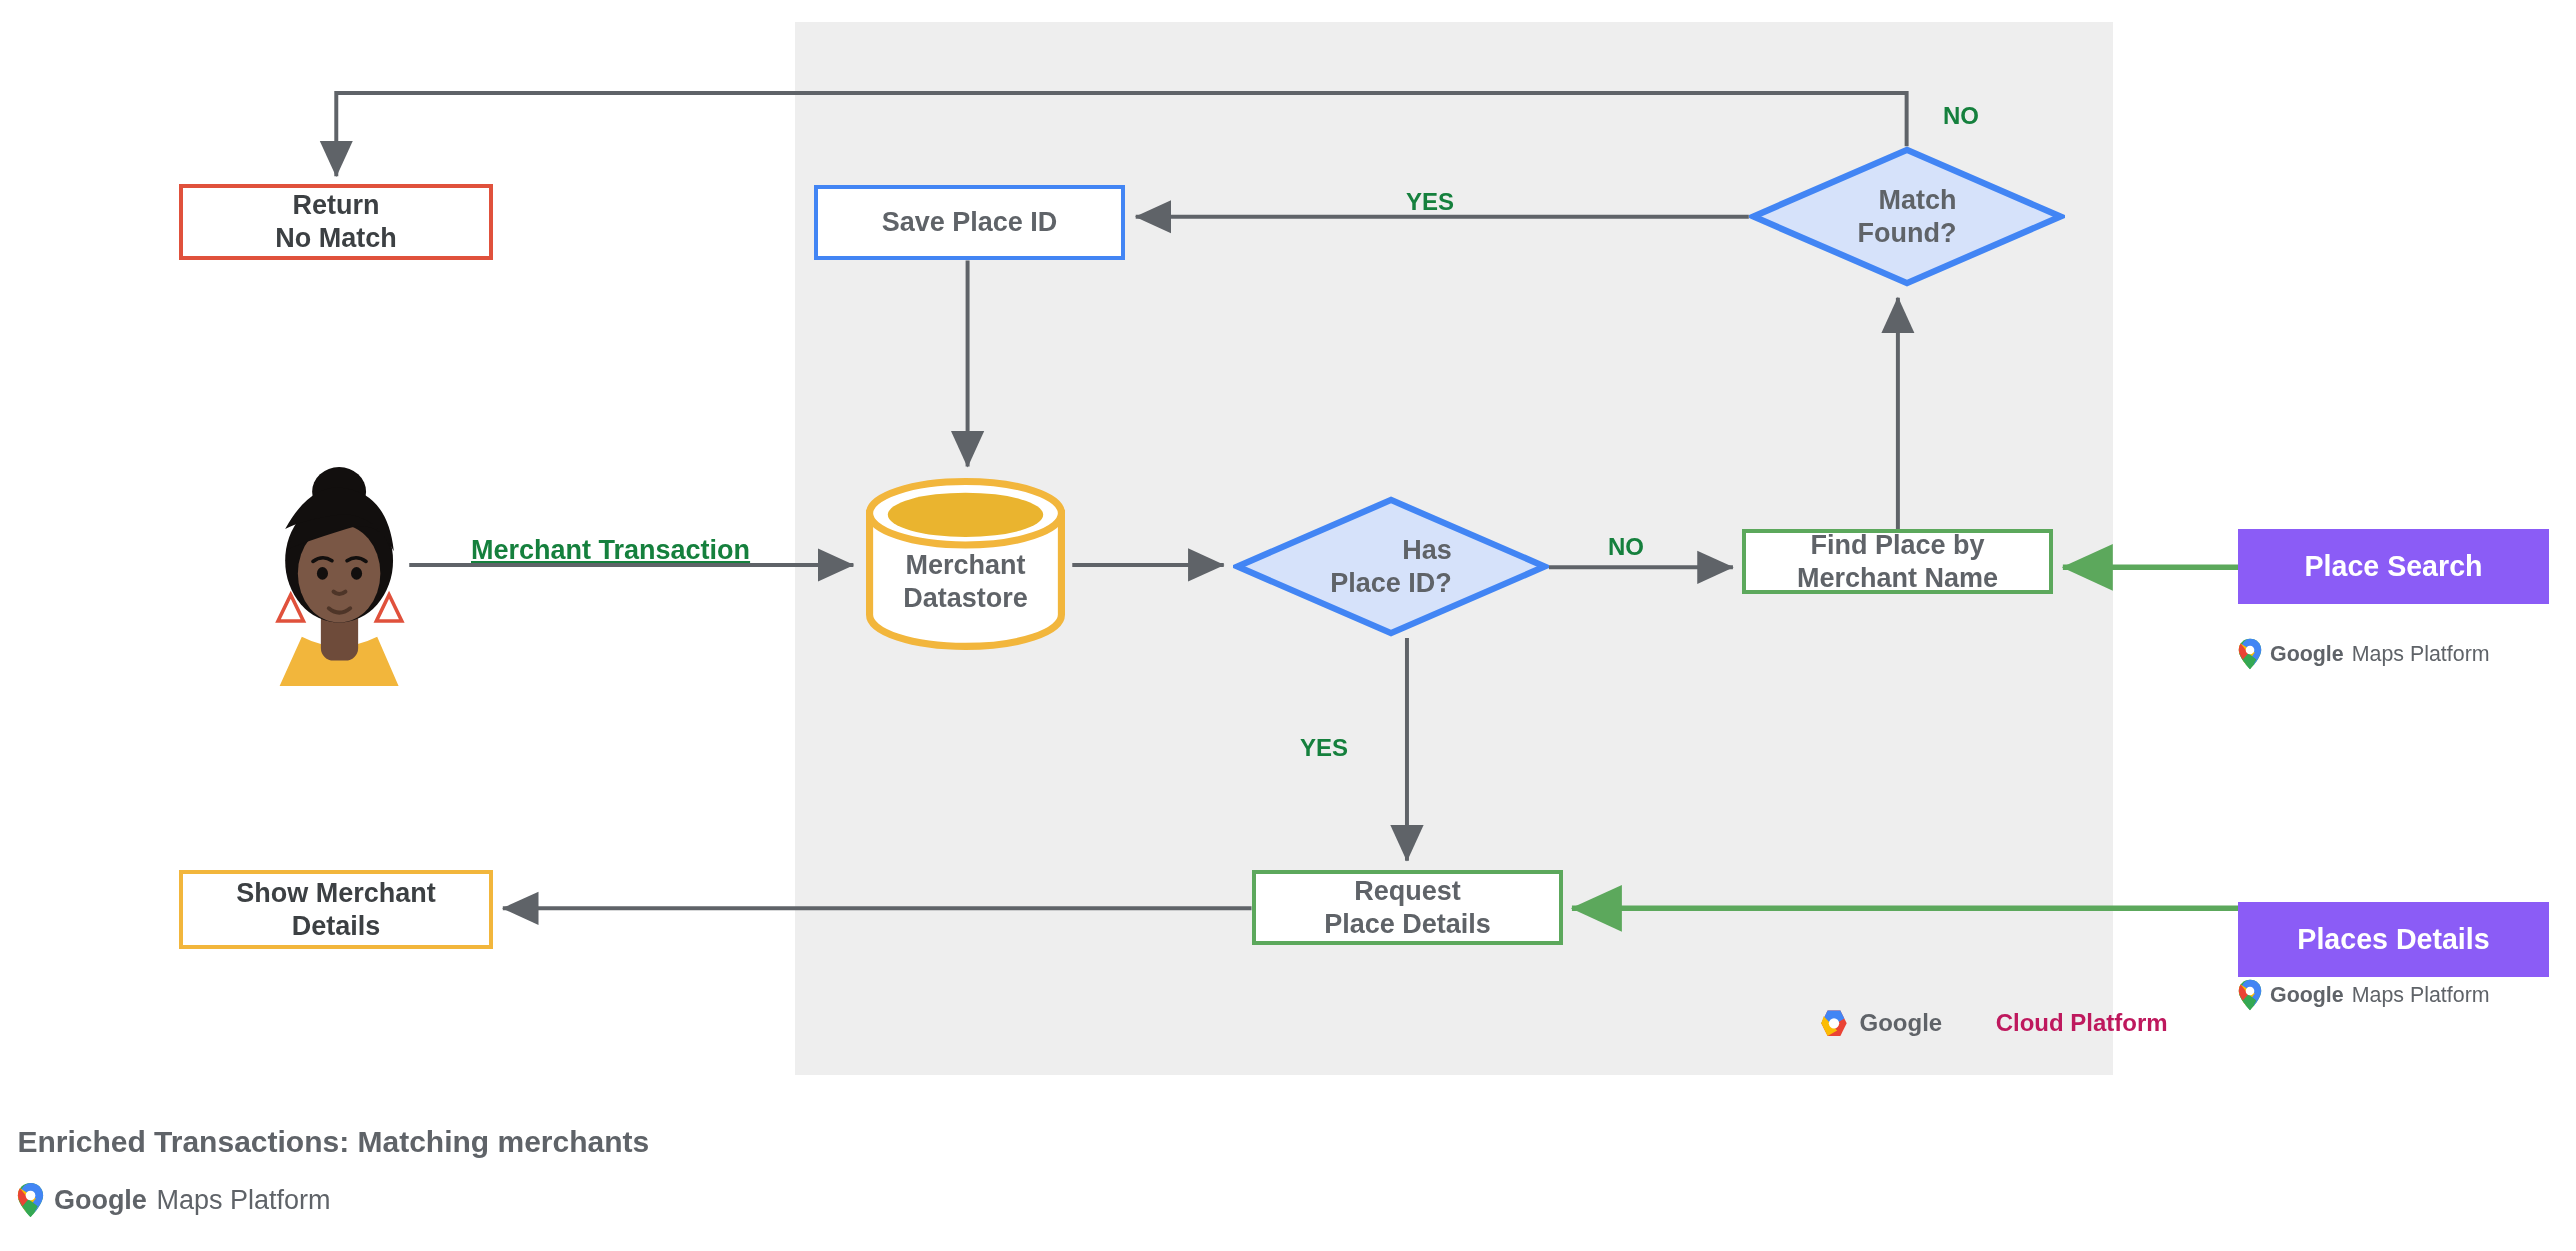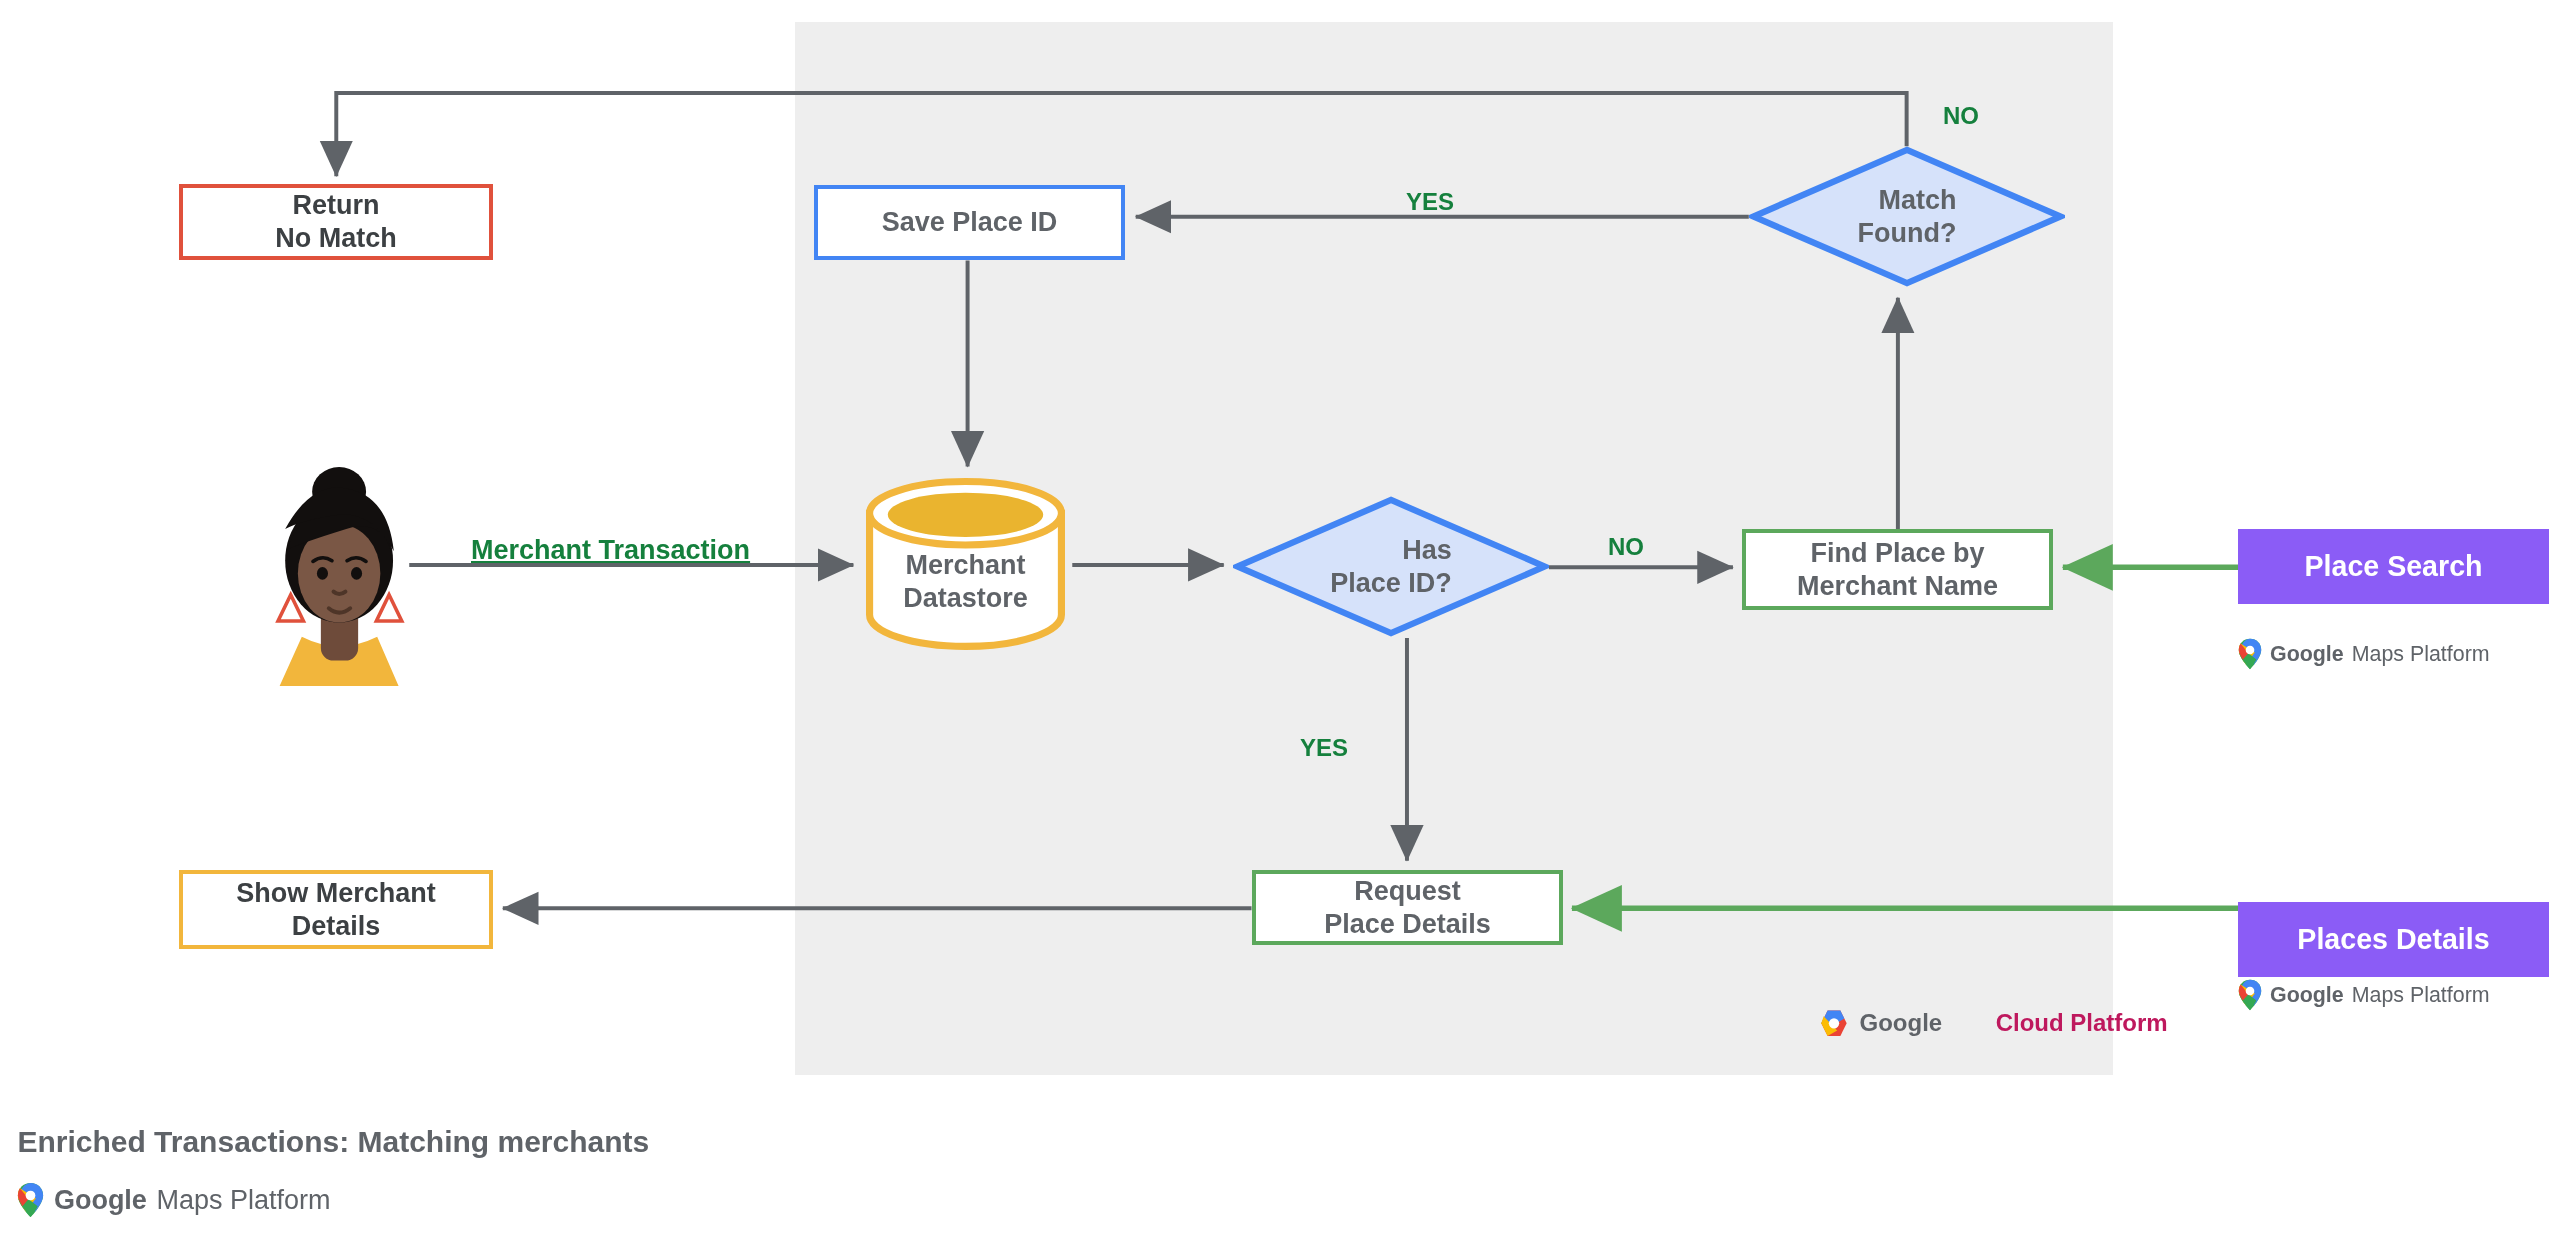--- a/index.html
+++ b/index.html
@@ -15,21 +15,21 @@
             pointer-events:none;}
 
   .node{position:absolute;box-sizing:border-box;display:flex;
         align-items:center;justify-content:center;text-align:center;
         background:#FFFFFF;color:#5F6368;font-weight:bold;line-height:1.22;}
 
   .n-return{left:179px;top:184px;width:314px;height:76px;
             border:4.8px solid #E0513C;color:#3C4043;font-size:27px;}
   .n-save{left:814px;top:185px;width:311px;height:75px;
           border:4.8px solid #4285F4;font-size:27px;}
-  .n-find{left:1742px;top:529px;width:311px;height:81px;
+  .n-find{left:1742px;top:529px;width:311px;height:65px;
           border:4.8px solid #5CA85C;font-size:27px;}
   .n-request{left:1252px;top:870px;width:311px;height:75px;
              border:4.8px solid #5CA85C;font-size:27px;}
   .n-show{left:179px;top:870px;width:314px;height:79px;
           border:4.8px solid #F2B63C;color:#3C4043;font-size:27px;}
 
   .gbox{position:absolute;box-sizing:border-box;background:#8b5cf6;
         display:flex;align-items:center;justify-content:center;
         color:#FFFFFF;font-weight:bold;font-size:28.6px;text-align:center;}
   .g-search{left:2238px;top:529px;width:311px;height:75px;}

